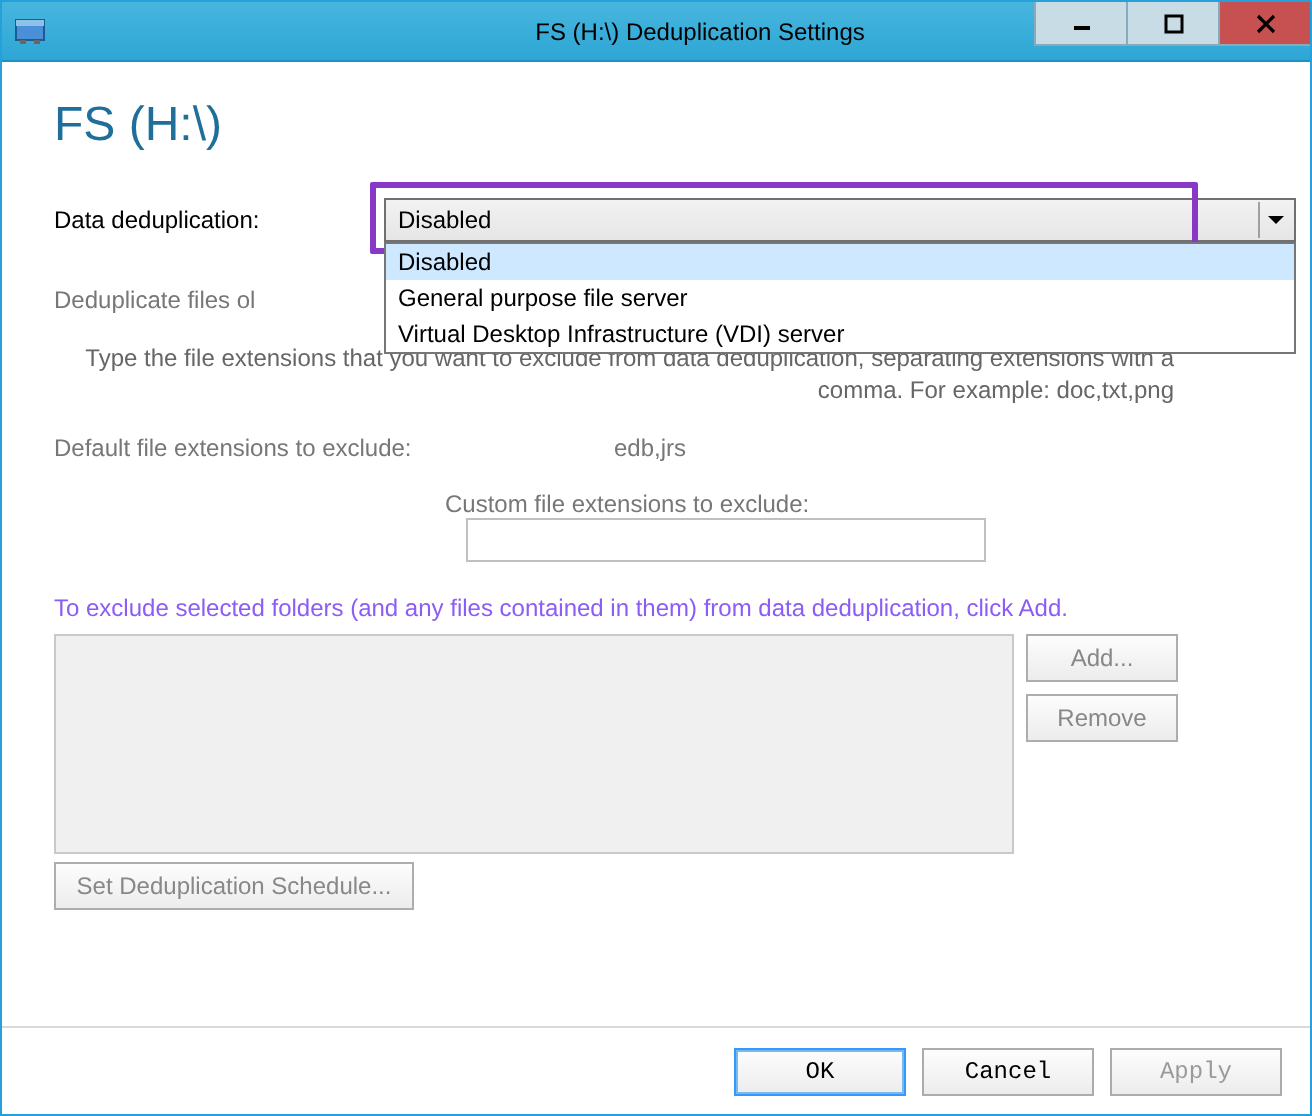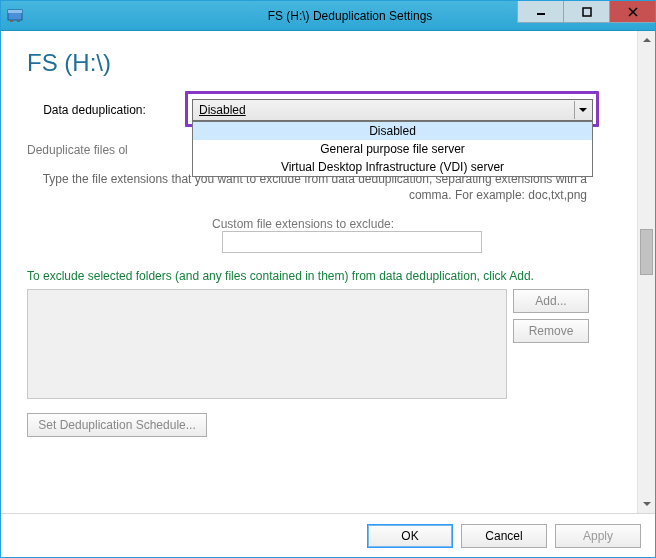--- a/index.html
+++ b/index.html
@@ -84,40 +84,38 @@
     font-weight: 400;
     margin: 4px 0 22px 0;
   }
 
   .row { margin-bottom: 14px; }
   .lbl-dark { color:#000; }
   .dedup-row {
     position:relative;
     display:flex;
     align-items:center;
-    text-align:center;
   }
   .dedup-row .lbl-dark { width: 135px; }
   .highlight-box {
     position:absolute;
     left: 158px;
     top: -8px;
     width: 414px;
     height: 36px;
     border: 3px solid #7a2fbf;
     border: 3px solid #8a3ec9;
     border: 3px solid #8738c7;
     pointer-events:none;
     border-radius:1px;
   }
   .combo {
     position:relative;
-    width: 401px;
+    width: 456px;
     margin-left: 30px;
-    text-decoration: underline;
   }
   .combo-ctrl {
     height: 22px;
     border:1px solid #707070;
     background: linear-gradient(#f2f2f2,#e6e6e6);
     display:flex;
     align-items:center;
     padding: 0 2px 0 6px;
     font-size:12px;
   }
@@ -151,21 +149,21 @@
   .grey { color:#777; }
   .subrow { display:flex; align-items:center; }
   .subrow .sublabel { width: 230px; color:#777; }
   .subrow .subval { color:#777; }
   .text-input {
     width: 260px;
     height:22px;
     border:1px solid #c0c0c0;
     background:#fff;
   }
-  .exclude-caption { color:#15803d; margin: 16px 0 6px 0; }
+  .exclude-caption { color:#8b5cf6; margin: 16px 0 6px 0; }
   .exclude-panel {
     display:flex;
     gap:6px;
   }
   .listbox {
     width: 480px;
     height: 110px;
     border:1px solid #c9c9c9;
     background:#f0f0f0;
   }
@@ -176,21 +174,21 @@
     border:1px solid #adadad;
     background: linear-gradient(#fdfdfd,#ececec);
     font-size:12px;
     padding:0 10px;
     color:#888;
     cursor:default;
     display:inline-flex;
     align-items:center;
     justify-content:center;
   }
-  .sched-btn { margin-top: 14px; }
+  .sched-btn { margin-top: 4px; }
 
   .scrollbar {
     width:18px;
     background:#f0f0f0;
     border-left:1px solid #e2e2e2;
     display:flex;
     flex-direction:column;
   }
   .sb-btn {
     height:18px;
@@ -223,20 +221,21 @@
     justify-content:flex-end;
     gap:8px;
     padding-right:14px;
   }
   .fbtn {
     width:86px; height:24px;
     border:1px solid #acacac;
     background:linear-gradient(#fdfdfd,#ececec);
     font-size:12px;
     cursor:default;
+    font-family:Liberation Mono, monospace;
   }
   .fbtn.primary { border-color:#3399ff; box-shadow:0 0 0 1px #76b9ed inset; }
   .fbtn.disabled { color:#9a9a9a; }
 </style>
 </head>
 <body>
 
 <div class="window">
 
   <div class="titlebar">
@@ -289,20 +288,24 @@
         </div>
         <div class="highlight-box"></div>
       </div>
 
       <div class="row" style="margin-top:22px;">
         <span class="grey">Deduplicate files ol</span>
       </div>
 
       <div class="row help-text">Type the file extensions that you want to exclude from data deduplication, separating extensions with a comma. For example: doc,txt,png</div>
 
+      <div class="row subrow">
+        <span class="sublabel">Default file extensions to exclude:</span>
+        <span class="subval" style="margin-left:50px;">edb,jrs</span>
+      </div>
 
       <div class="row subrow" style="flex-direction:column;">
         <span class="sublabel">Custom file extensions to exclude:</span>
         <input class="text-input" style="margin-left: 50px;" type="text">
       </div>
 
       <div class="exclude-caption">To exclude selected folders (and any files contained in them) from data deduplication, click Add.</div>
 
       <div class="exclude-panel">
         <div class="listbox"></div>

